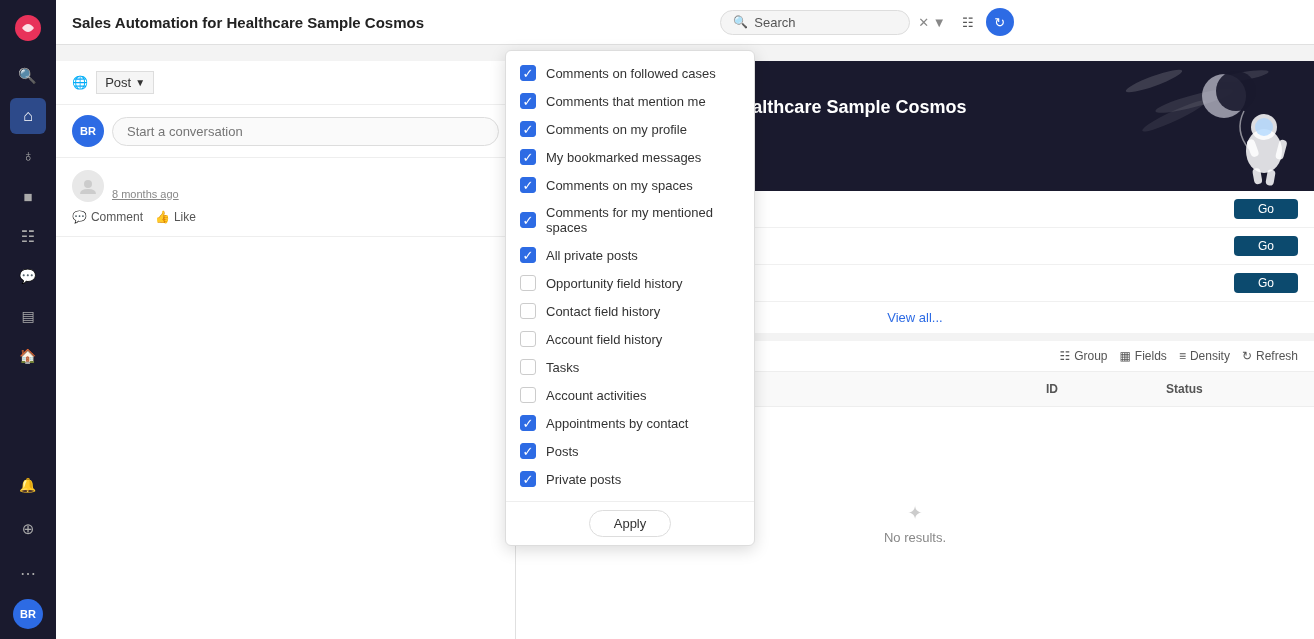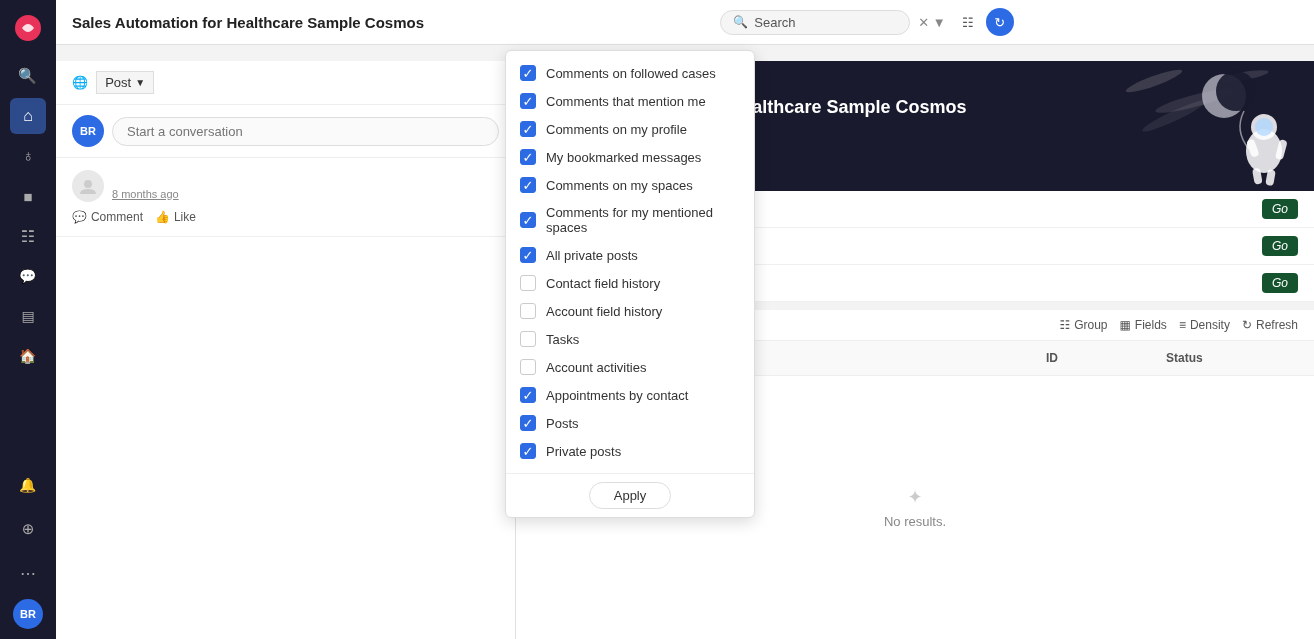--- a/index.html
+++ b/index.html
@@ -300,29 +300,28 @@
       border-bottom: 1px solid #f0f0f0;
       gap: 8px;
     }
     .task-priority {
       font-size: 11px;
       color: #e03e2d;
       font-weight: 600;
       white-space: nowrap;
     }
     .go-btn {
-      background: #14532d;
+      background: #0c4a6e;
       color: #fff;
       border: none;
       border-radius: 4px;
-      padding: 3px 10px;
+      padding: 3px 24px;
       font-size: 12px;
       cursor: pointer;
       margin-left: auto;
-      font-style: italic;
     }
     .view-all-link {
       text-align: center;
       padding: 8px;
       font-size: 13px;
       color: #2d6be4;
       cursor: pointer;
       background: #fff;
     }
 
@@ -485,20 +484,24 @@
           <div class="dropdown-item">
             <div class="checkbox-icon checked">✓</div>
             <span>Comments for my mentioned spaces</span>
           </div>
           <div class="dropdown-item">
             <div class="checkbox-icon checked">✓</div>
             <span>All private posts</span>
           </div>
           <div class="dropdown-item">
             <div class="checkbox-icon"></div>
+            <span>Opportunity field history</span>
+          </div>
+          <div class="dropdown-item">
+            <div class="checkbox-icon"></div>
             <span>Contact field history</span>
           </div>
           <div class="dropdown-item">
             <div class="checkbox-icon"></div>
             <span>Account field history</span>
           </div>
           <div class="dropdown-item">
             <div class="checkbox-icon"></div>
             <span>Tasks</span>
           </div>
@@ -572,20 +575,21 @@
     <span class="task-priority">High priority</span>
     <button class="go-btn">Go</button>
   </div>
             <div class="task-row">
     <span style="color:#888;font-size:12px;">0036</span>
     <span style="color:#e03e2d;">•</span>
     <span class="task-priority">High priority</span>
     <button class="go-btn">Go</button>
   </div>
           </div>
+        <div class="view-all-link">View all...</div>
       </div>
 
       <div class="bottom-section">
         <div class="bottom-toolbar">
           <button class="bottom-toolbar-btn">
             <span>☷</span>
             <span>Group</span>
           </button>
           <button class="bottom-toolbar-btn">
             <span>▦</span>

